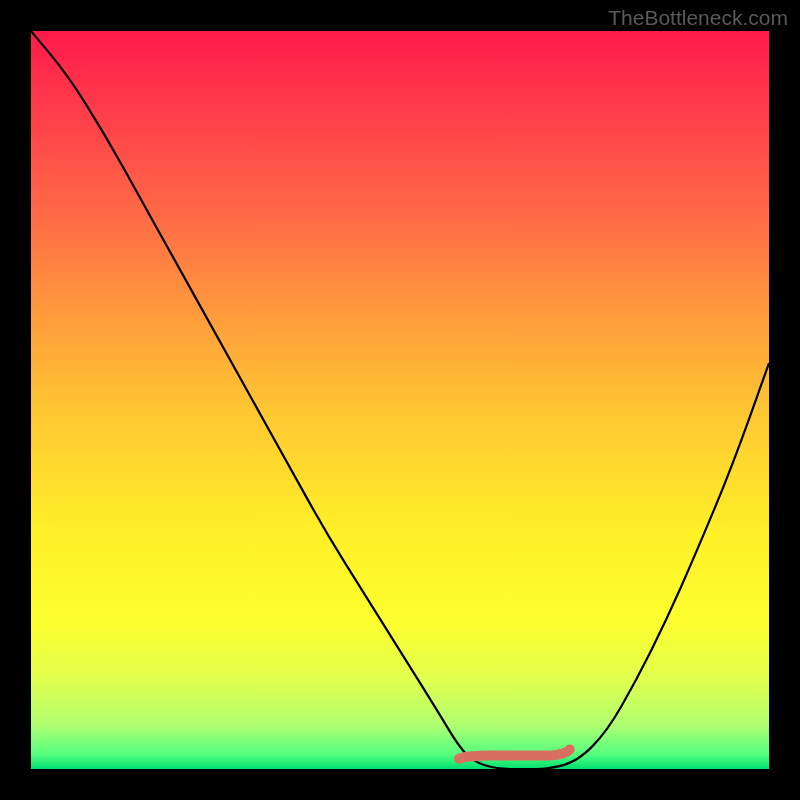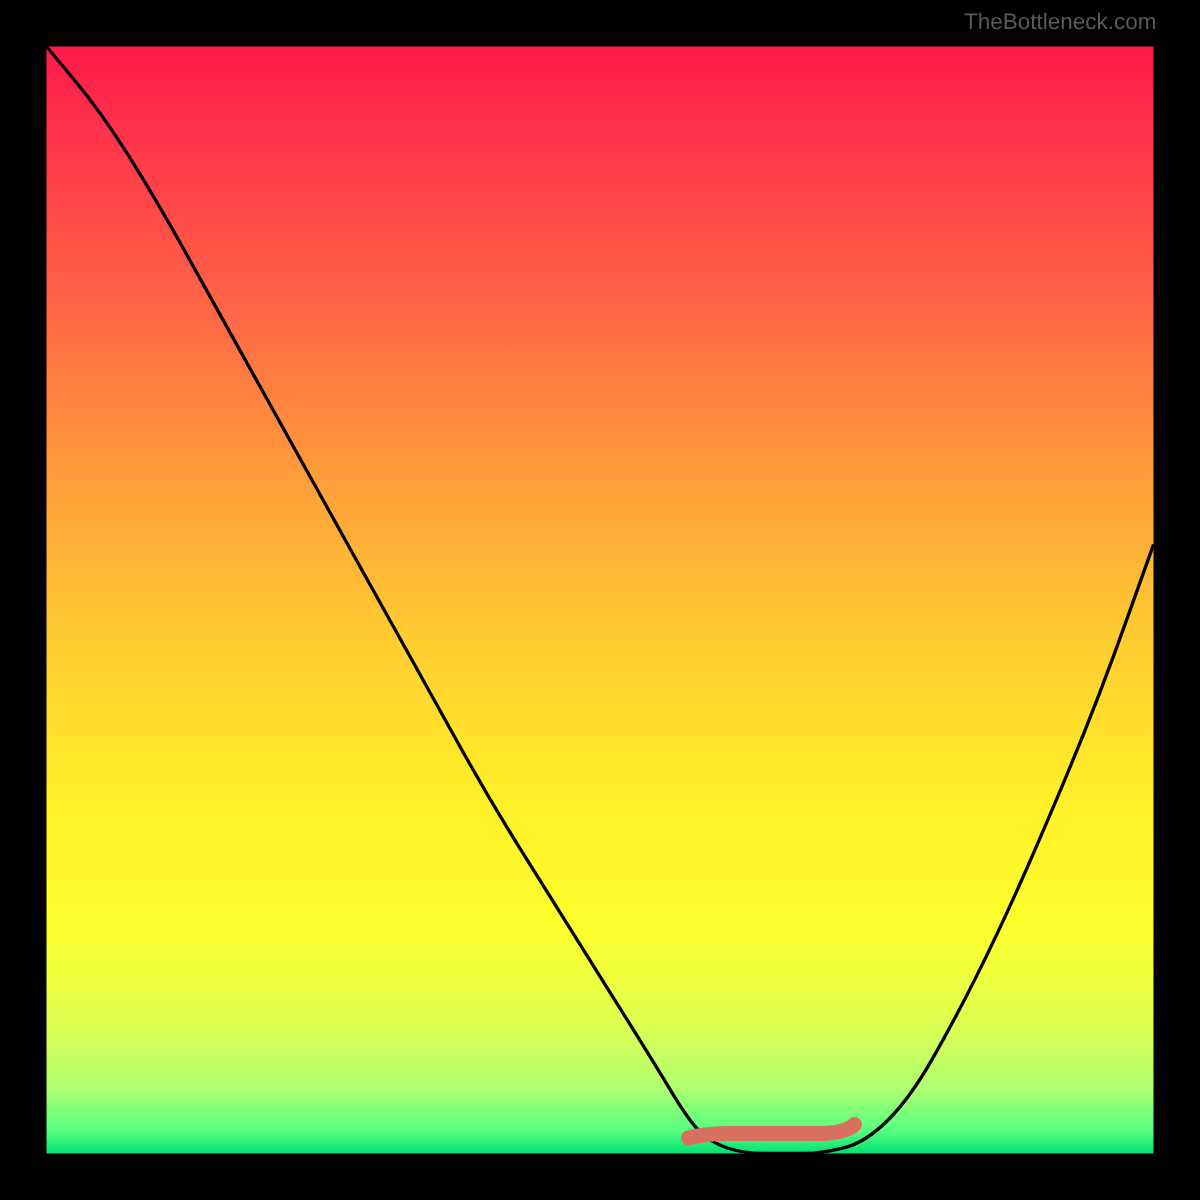--- a/index.html
+++ b/index.html
@@ -1,22 +1,22 @@
 <!DOCTYPE html>
 <html><head>
 <meta charset="utf-8">
 <style>
   * { margin: 0; padding: 0; box-sizing: border-box; }
   body { width: 800px; height: 800px; background: #000; position: relative; font-family: Arial, sans-serif; }
   .attribution {
     position: absolute;
     top: 6px;
-    right: 29px;
+    right: 12px;
     color: #5a5a5a;
-    font-size: 15px;
+    font-size: 21px;
     font-weight: 500;
     z-index: 10;
   }
   .plot-area {
     position: absolute;
     left: 31px;
     top: 31px;
     width: 738px;
     height: 738px;
     background: linear-gradient(to bottom,

